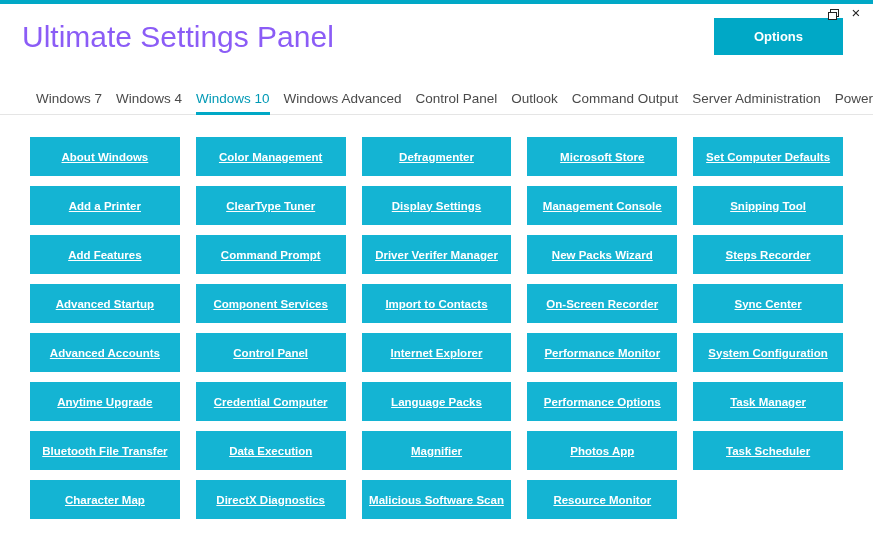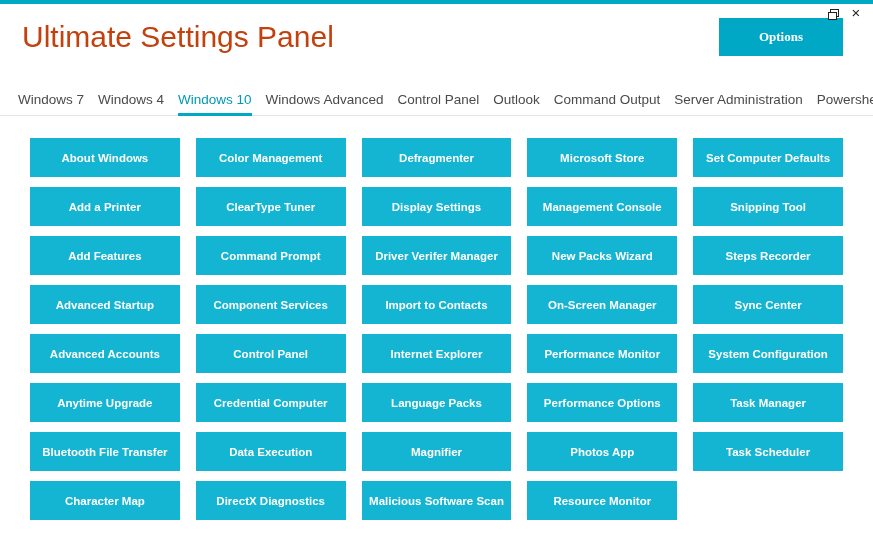--- a/index.html
+++ b/index.html
@@ -44,38 +44,38 @@
 
   .header {
     display: flex;
     align-items: center;
     justify-content: space-between;
     padding: 14px 30px 10px 22px;
   }
   .title {
     font-size: 30px;
     font-weight: 300;
-    color: #c2410c;
+    color: #8b5cf6;
     text-align: right;
   }
   .options-btn {
     background: #00a8c6;
     color: #fff;
     border: none;
     font-size: 13px;
     font-weight: 600;
     padding: 11px 40px;
     cursor: pointer;
-    font-family: Liberation Serif, serif;
+    font-family: Liberation Sans, sans-serif;
   }
 
   .tabstrip {
     display: flex;
     gap: 14px;
-    padding: 0 22px 0 18px;
+    padding: 0 22px 0 36px;
     margin-top: 20px;
     border-bottom: 1px solid #e5e5e5;
     font-weight: 400;
   }
   .tab {
     font-size: 13.5px;
     color: #4a4a4a;
     padding: 6px 0 8px 0;
     cursor: pointer;
     white-space: nowrap;
@@ -107,20 +107,21 @@
     color: #fff;
     font-size: 11.5px;
     font-weight: 600;
     display: flex;
     align-items: center;
     justify-content: center;
     text-align: center;
     cursor: pointer;
     padding: 0 4px;
     font-family: "Segoe UI", Arial, sans-serif;
+    text-decoration: underline;
   }
 </style>
 </head>
 <body>
 
 <div class="topbar"></div>
 
 <div class="window-controls">
   <div class="wc-btn">
     <span class="restore-icon"></span>
@@ -169,21 +170,21 @@
       <div class="tile">Display Settings</div>
       <div class="tile">Driver Verifer Manager</div>
       <div class="tile">Import to Contacts</div>
       <div class="tile">Internet Explorer</div>
       <div class="tile">Language Packs</div>
       <div class="tile">Magnifier</div>
       <div class="tile">Malicious Software Scan</div>
       <div class="tile">Microsoft Store</div>
       <div class="tile">Management Console</div>
       <div class="tile">New Packs Wizard</div>
-      <div class="tile">On-Screen Manager</div>
+      <div class="tile">On-Screen Recorder</div>
       <div class="tile">Performance Monitor</div>
       <div class="tile">Performance Options</div>
       <div class="tile">Photos App</div>
       <div class="tile">Resource Monitor</div>
       <div class="tile">Set Computer Defaults</div>
       <div class="tile">Snipping Tool</div>
       <div class="tile">Steps Recorder</div>
       <div class="tile">Sync Center</div>
       <div class="tile">System Configuration</div>
       <div class="tile">Task Manager</div>

